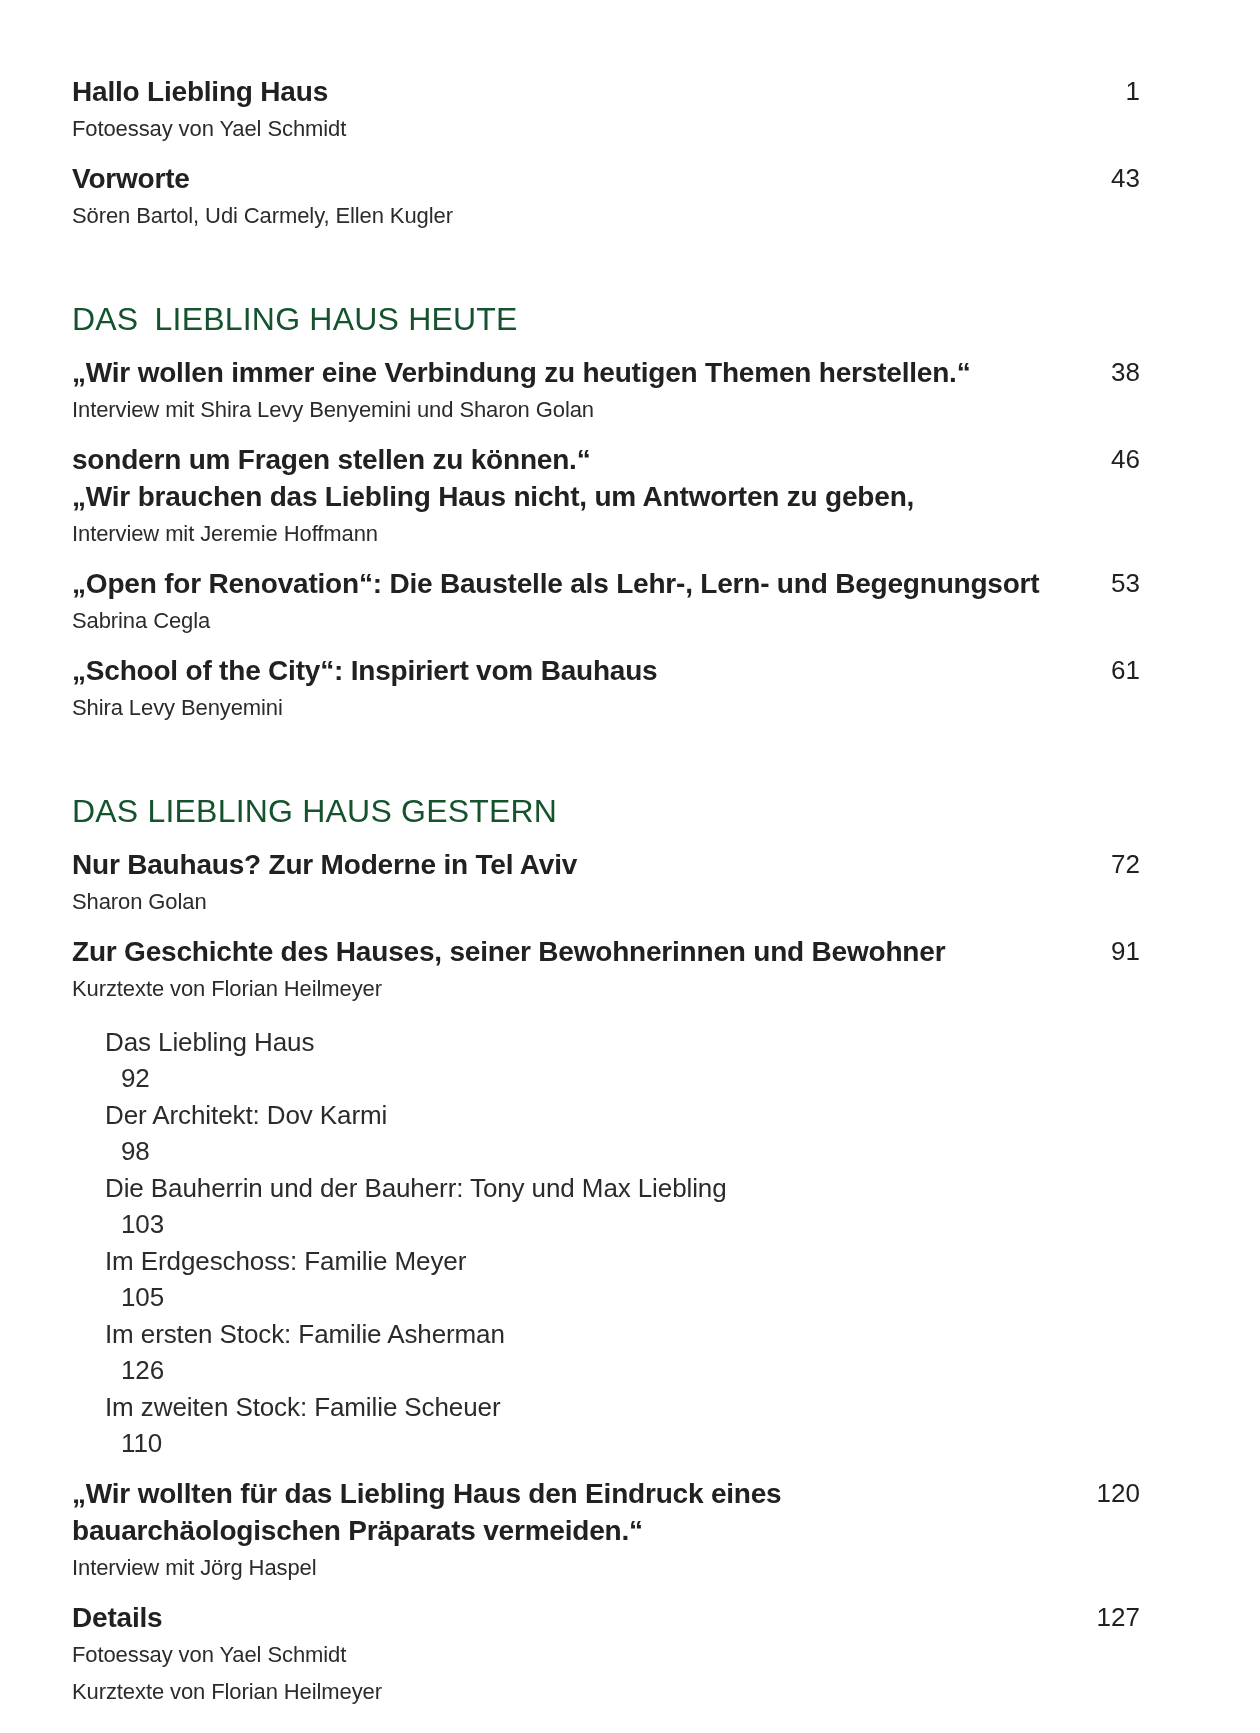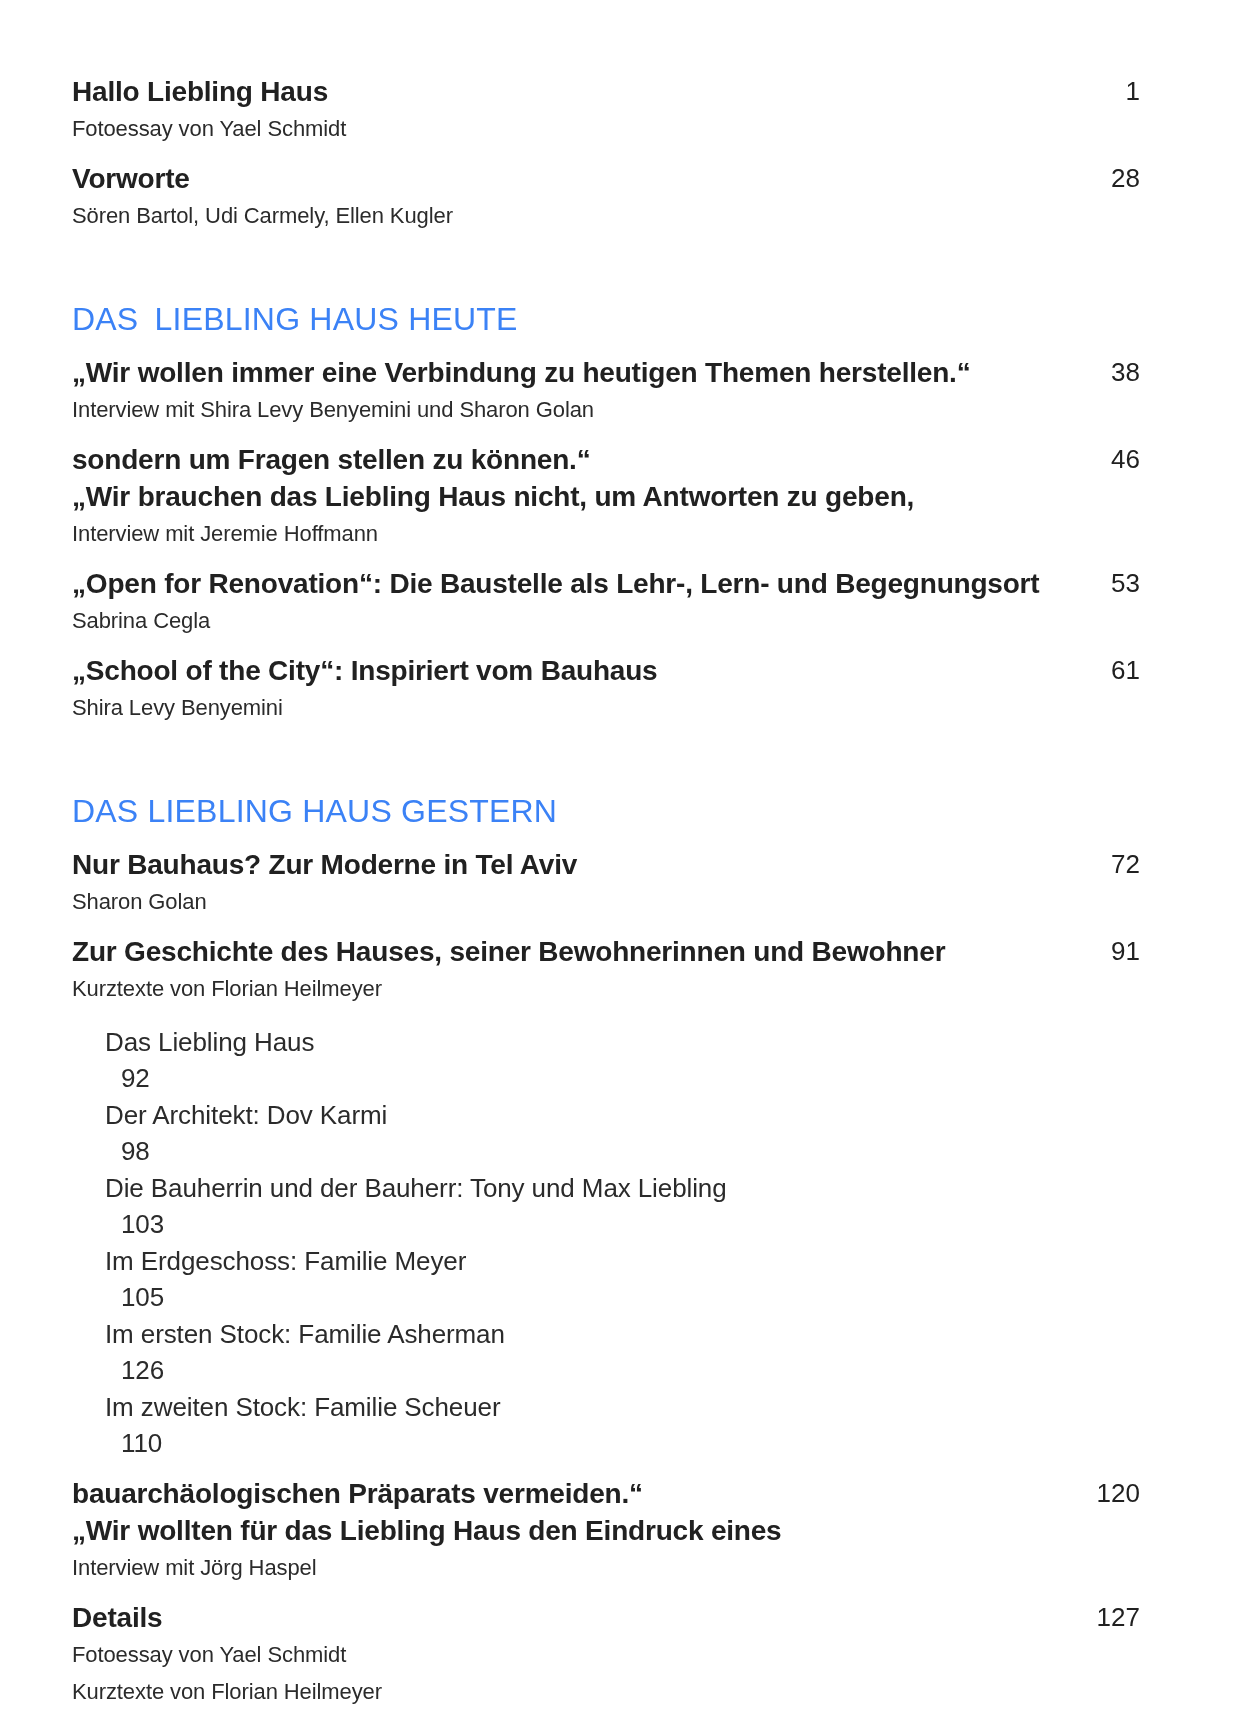--- a/index.html
+++ b/index.html
@@ -52,21 +52,21 @@
     color: #2b2b2b;
   }
   
   .section-heading {
     font-weight: 400;
     font-size: 32px;
     line-height: 42px;
     letter-spacing: 0.2px;
     margin: 64px 0 14px 0;
     white-space: pre-wrap;
-    color: #3b82f6;
+    color: #14532d;
   }
   
   .children {
     margin: 17px 0 4px 33px;
   }
   .child-row {
     display: flex;
     justify-content: space-between;
     align-items: flex-start;
     font-weight: 400;
@@ -91,21 +91,21 @@
       <div class="page-num">1</div>
     </div>
     <div class="entry-subtitle">Fotoessay von Yael Schmidt</div>
   </div>
 
   <div class="entry">
     <div class="entry-row">
       <div class="entry-title">
         <div class="tline">Vorworte</div>
       </div>
-      <div class="page-num">28</div>
+      <div class="page-num">43</div>
     </div>
     <div class="entry-subtitle">Sören Bartol, Udi Carmely, Ellen Kugler</div>
   </div>
 
   <div class="section-heading">DAS LIEBLING HAUS HEUTE</div>
 
   <div class="entry">
     <div class="entry-row">
       <div class="entry-title">
         <div class="tline">„Wir wollen immer eine Verbindung zu heutigen Themen herstellen.“</div>
@@ -192,22 +192,22 @@
         <div class="child-label">Im zweiten Stock: Familie Scheuer</div>
         <div class="page-num">110</div>
       </div>
     </div>
   </div>
 
 
   <div class="entry">
     <div class="entry-row">
       <div class="entry-title">
+        <div class="tline">„Wir wollten für das Liebling Haus den Eindruck eines</div>
         <div class="tline">bauarchäologischen Präparats vermeiden.“</div>
-        <div class="tline">„Wir wollten für das Liebling Haus den Eindruck eines</div>
       </div>
       <div class="page-num">120</div>
     </div>
     <div class="entry-subtitle">Interview mit Jörg Haspel</div>
   </div>
 
   <div class="entry">
     <div class="entry-row">
       <div class="entry-title">
         <div class="tline">Details</div>

